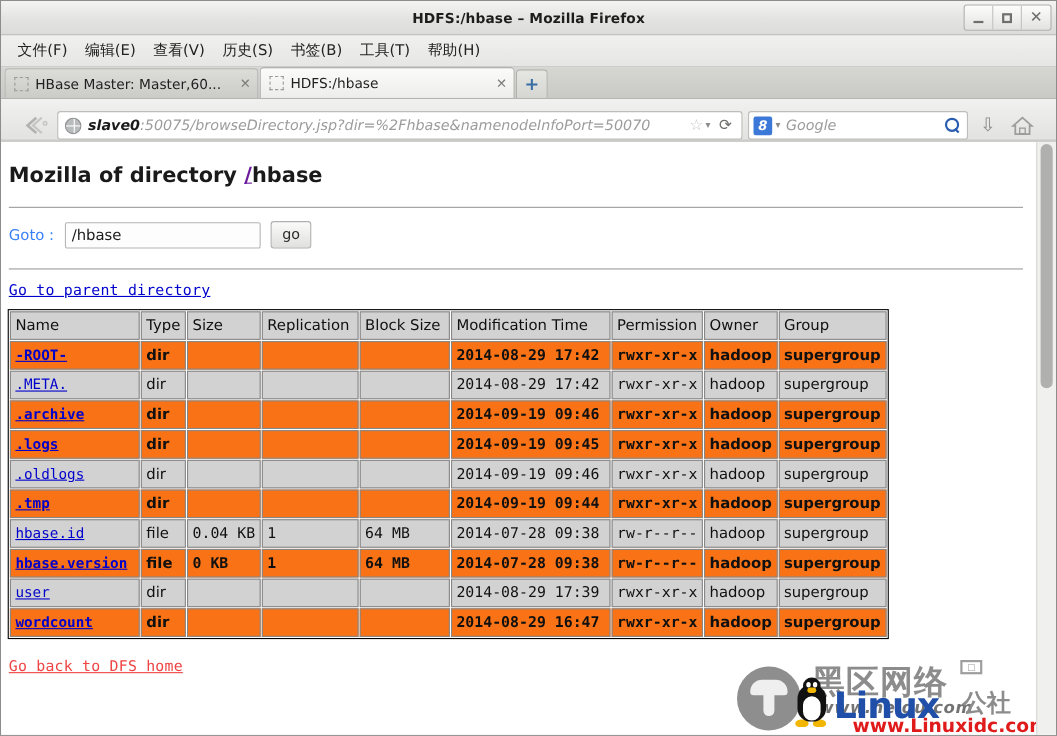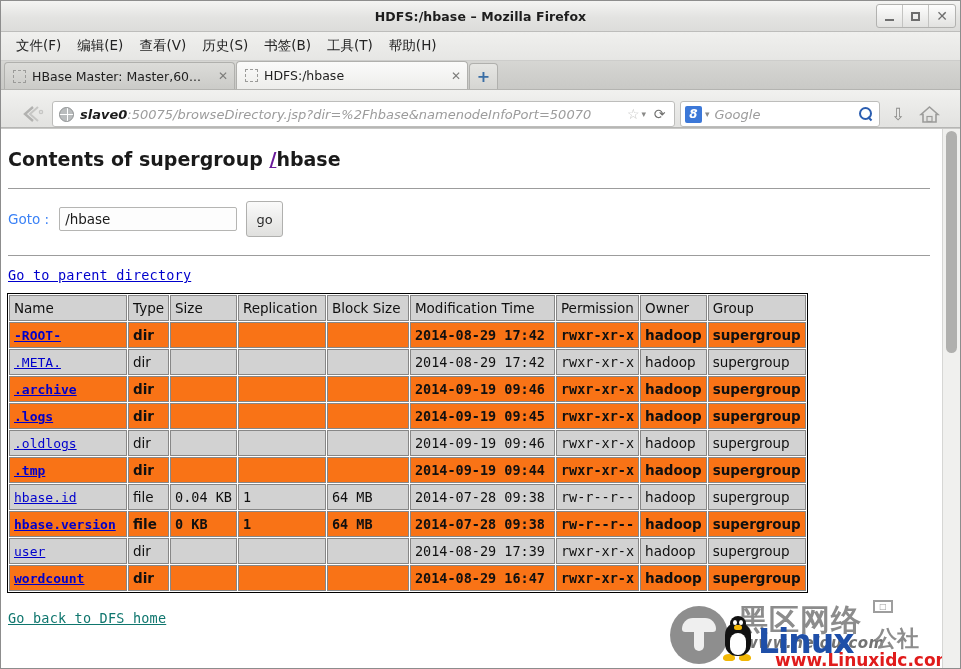--- a/index.html
+++ b/index.html
@@ -277,21 +277,21 @@
     width: 178px; height: 24px;
     border: 1px solid #b5b5b3;
     border-radius: 2px;
     background: #fdfdfd;
     font-size: 13.5px; color: #1a1a1a;
     padding: 0 5px;
     font-family: "DejaVu Sans", "Liberation Sans", sans-serif;
   }
   .goto-btn {
     margin-left: 9px;
-    height: 36px; min-width: 37px;
+    height: 25px; min-width: 37px;
     border: 1px solid #b0b0ae;
     border-radius: 3px;
     background: linear-gradient(to bottom,#fafafa,#e0e0de);
     font-size: 13px; color: #2b2b2b;
     font-family: "DejaVu Sans", "Liberation Sans", sans-serif;
     cursor: default;
   }
   .parent-link {
     display: inline-block;
     margin: 11px 0 0 7px;
@@ -343,21 +343,21 @@
   .col-mod   { width: 145px; }
   .col-perm  { width: 82px; }
   .col-owner { width: 54px; }
   .col-group { width: 94px; }
   .mono { font-family: "DejaVu Sans Mono", "Liberation Mono", monospace; font-size: 13px; }
 
   .dfs-home {
     display: inline-block;
     margin: 17px 0 0 7px;
     font-size: 13.5px;
-    color: #0f766e;
+    color: #ef4444;
     text-decoration: underline;
     font-family: "DejaVu Sans Mono", "Liberation Mono", monospace;
     letter-spacing: .2px;
     cursor: default;
   }
 
   
   .watermark {
     position: absolute;
     right: 2px; bottom: -2px;
@@ -543,21 +543,21 @@
       <svg width="21" height="19" viewBox="0 0 21 19" aria-hidden="true">
         <path d="M10.5,2 L19,9.5 L17,9.5 L17,17 L4,17 L4,9.5 L2,9.5 Z" fill="none" stroke="#9c9c9a" stroke-width="1.6"></path>
         <rect x="8" y="11.5" width="5" height="5" fill="none" stroke="#9c9c9a" stroke-width="1.2"></rect>
       </svg>
     </div>
   </div>
 
   <div class="viewport">
     <div class="page">
 
-      <h1 class="dir-title"><span>Contents of supergroup </span><a href="#">/</a><span>hbase</span></h1>
+      <h1 class="dir-title"><span>Mozilla of directory </span><a href="#">/</a><span>hbase</span></h1>
 
       <hr class="rule">
 
       <div class="goto-row">
         <span class="goto-label">Goto :</span>
         <input class="goto-input" type="text" value="/hbase" style="">
         <button class="goto-btn">go</button>
       </div>
 
       <hr class="rule">

